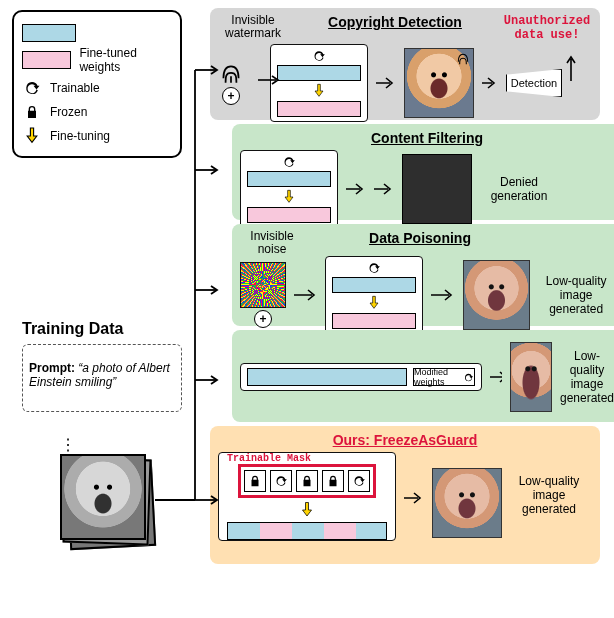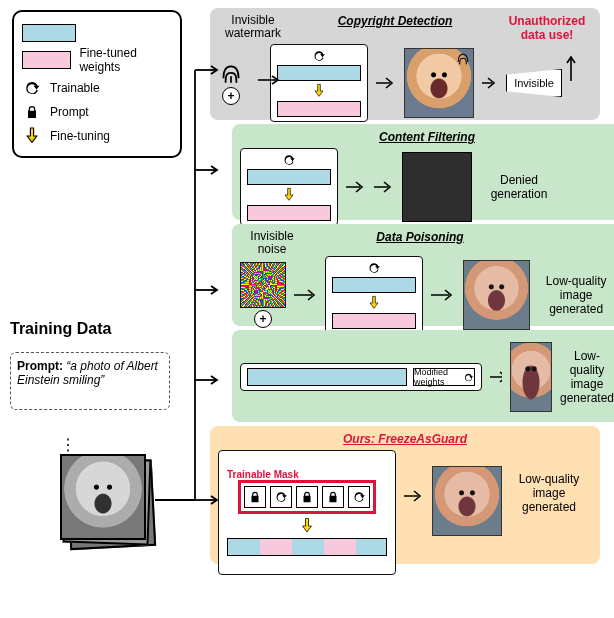--- a/index.html
+++ b/index.html
@@ -32,52 +32,52 @@
     padding:8px 8px 6px 8px;
   }
   .legend-row{display:flex;align-items:center;gap:8px;margin:4px 0;}
   .swatch{width:54px;height:18px;border:1px solid #000;}
   .blue{background:var(--blue);}
   .pink{background:var(--pink);}
   .legend-icon{display:inline-flex;width:20px;height:20px;align-items:center;justify-content:center;font-weight:bold;}
   .legend-label{font-size:12px;}
   
   .training-block{
-    position:absolute; left:10px; top:320px; width:180px;
+    position:absolute; left:22px; top:320px; width:180px;
   }
   .training-title{font-weight:700; font-size:16px;}
   .prompt-card{
-    margin-top:14px; border:1px dashed #555; border-radius:6px;
-    padding:6px 6px 22px 6px; background:#fff; position:relative; width:160px;
+    margin-top:6px; border:1px dashed #555; border-radius:6px;
+    padding:16px 6px 22px 6px; background:#fff; position:relative; width:160px;
   }
   .prompt-text{font-size:12px;}
   .photo-stack{position:absolute; left:60px; top:454px; width:96px; height:96px;}
   .photo{position:absolute; width:86px; height:86px; border:2px solid #000; background:#bbb; overflow:hidden;}
   .photo .face{filter:grayscale(1) contrast(110%);}
   
   .panel{
     position:absolute; left:210px; width:390px;
     border-radius:8px; padding:6px 8px 8px 8px;
   }
-  .panel .title{font-weight:700; font-style:italic; text-decoration:underline; font-size:12px; text-align:right;}
+  .panel .title{font-weight:700; text-decoration:underline; font-size:14px; text-align:right;}
   .panel-gray{background:var(--gray-panel);}
   .panel-green{background:var(--green-panel);margin-left:22px;}
   .panel-orange{background:var(--orange-panel);}
   .model-box{display:inline-flex; flex-direction:column; align-items:center;
     border:1.6px solid #111; border-radius:4px; padding:4px 6px; background:#fff;}
   .bar{width:84px; height:16px; border:1px solid #000;}
   .bar.blue{background:var(--blue);}
   .bar.pink{background:var(--pink);}
   .mini-icons{display:flex; gap:8px; justify-content:center; margin-bottom:2px;}
   .yellow-arrow{margin:2px 0;}
   .row{display:flex; align-items:center; gap:8px;}
   .output-img{width:70px; height:70px; border:1px solid #333; background:#888; display:inline-block; overflow:hidden;}
   .deny-img{width:70px; height:70px; background:#2e2e2e; border:1px solid #000;}
   .side-text{font-size:12px; width:78px; text-align:center;}
-  .side-text.red{color:var(--red); font-weight:700;}
+  .side-text.red{color:var(--red); font-weight:700;font-family:Liberation Mono, monospace;}
   .detector{width:56px; height:28px; clip-path:polygon(0 20%,100% 0,100% 100%,0 80%);
     background:#fff; border:1px solid #000; display:flex;align-items:center;justify-content:center;font-size:11px;}
   .content-filter{width:56px; height:30px; clip-path:polygon(0 10%,100% 0,100% 100%,0 90%);
     background:#fff; border:1px solid #000; display:flex;align-items:center;justify-content:center;font-size:10px; text-align:center; line-height:1;}
   .noise{width:46px;height:46px;border:1px solid #333;
     background:repeating-conic-gradient(#e91e63 0 2deg,#4caf50 2deg 4deg,#3f51b5 4deg 6deg,#ffeb3b 6deg 8deg);
     filter:contrast(140%) saturate(120%);}
   .small-label{font-size:12px; line-height:1.1; text-align:center;}
   .plus-circle{width:18px;height:18px;border-radius:50%;border:1.5px solid #000;display:flex;align-items:center;justify-content:center;font-weight:bold;background:#fff;}
   .mask-row{display:flex; gap:4px; border:3px solid var(--red); padding:3px; background:#fff;}
@@ -118,21 +118,21 @@
         </svg>
     </span>
     <span class="legend-label">Trainable</span>
   </div>
   <div class="legend-row">
     <span class="legend-icon icn">
       <svg width="16" height="18" viewBox="0 0 24 24">
           <path d="M7 10V8a5 5 0 0 1 10 0v2h1v11H6V10h1zm2 0h6V8a3 3 0 0 0-6 0v2z" fill="#000"></path>
         </svg>
     </span>
-    <span class="legend-label">Prompt</span>
+    <span class="legend-label">Frozen</span>
   </div>
   <div class="legend-row">
     <span class="legend-icon icn">
       <svg width="16" height="20" viewBox="0 0 20 24">
           <path d="M8 2h4v10h4l-6 8-6-8h4z" fill="#FFD400" stroke="#000" stroke-width="1.4"></path>
         </svg>
     </span>
     <span class="legend-label">Fine-tuning</span>
   </div>
 </div>
@@ -192,21 +192,21 @@
           <svg width="16" height="16" viewBox="0 0 24 24">
             <path fill="none" stroke="#000" stroke-width="1.6" d="M7 20c0-5 0-9 5-9s5 4 5 9M5 16c0-6 2-11 7-11s7 5 7 11"></path>
           </svg>
         </span>
       </span>
     <svg width="16" height="12">
         <path d="M0 6h10M6 1l6 5-6 5" stroke="#000" fill="none" stroke-width="1.6"></path>
       </svg>
     <div style="display:flex;flex-direction:column;align-items:center;gap:2px;">
       <div class="detector">
-          <span>Invisible</span>
+          <span>Detection</span>
         </div>
     </div>
     <svg width="10" height="30" style="margin-left:-4px;margin-top:-34px;">
         <path d="M5 30V8M1 12l4-6 4 6" stroke="#000" fill="none" stroke-width="1.6"></path>
       </svg>
   </div>
 </div>
 
 <div class="panel panel-green" style="top:124px;height:96px;">
   <div class="title" style="text-align:center;">Content Filtering</div>
@@ -299,21 +299,21 @@
     <span class="output-img">
         <div class="face lq"></div>
       </span>
     <div class="side-text">Low-quality image generated</div>
   </div>
 </div>
 
 <div class="panel panel-orange" style="top:426px;height:138px;">
   <div class="title" style="text-align:center;color:var(--red);">Ours: FreezeAsGuard</div>
   <div class="row" style="margin-top:4px;align-items:flex-start;">
-    <div class="model-box" style="padding:18px 8px;">
+    <div class="model-box" style="padding:0 8px;font-family:Liberation Mono, monospace;">
       <div style="align-self:flex-start;color:var(--red);font-size:10px;font-weight:700;">Trainable Mask</div>
       <div class="mask-row">
         <div class="mask-cell">
             <svg width="14" height="16" viewBox="0 0 24 24">
               <path d="M7 10V8a5 5 0 0 1 10 0v2h1v11H6V10h1zm2 0h6V8a3 3 0 0 0-6 0v2z" fill="#000"></path>
             </svg>
           </div>
         <div class="mask-cell">
             <svg width="14" height="14" viewBox="0 0 24 24">
               <path d="M12 4a8 8 0 0 1 7.4 5H22l-4 5-4-5h2.6A6 6 0 1 0 18 14l1.8.9A8 8 0 1 1 12 4z" fill="#000"></path>

